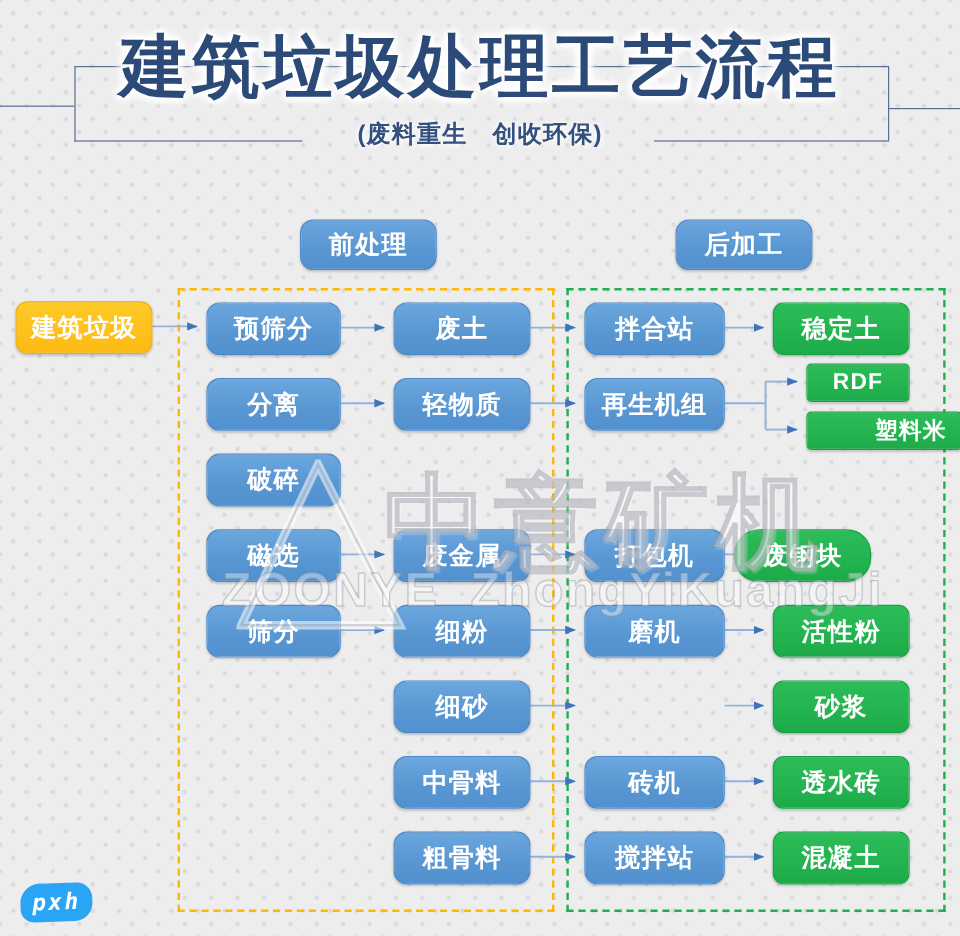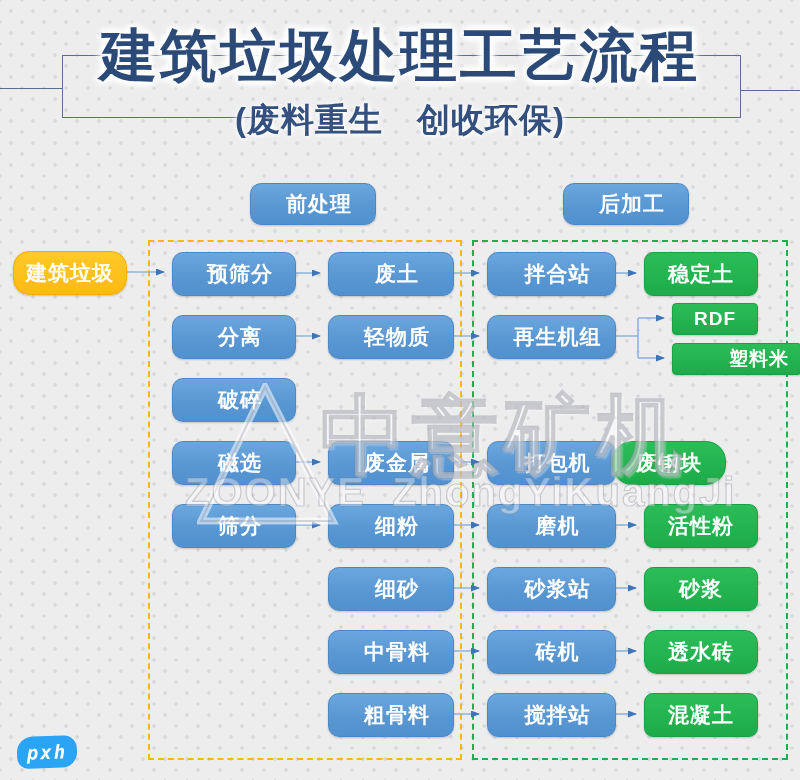--- a/index.html
+++ b/index.html
@@ -16,32 +16,32 @@
   
   .deco{position:absolute;background:#5b6e94;}
   .page-title{
     position:absolute;left:0;top:18px;width:800px;text-align:center;
     font-size:57px;font-weight:700;letter-spacing:3px;color:#2b4a78;
     text-shadow:0 0 8px #fff,0 0 12px #fff,2px 2px 6px #fff,-2px -2px 6px #fff,2px -2px 6px #fff,-2px 2px 6px #fff;
     z-index:3;white-space:nowrap;
   }
   .page-subtitle{
     position:absolute;left:0;top:98px;width:800px;text-align:center;
-    font-size:33px;font-weight:700;letter-spacing:1px;color:#33507e;
+    font-size:20px;font-weight:700;letter-spacing:1px;color:#33507e;
     text-shadow:0 0 6px #fff,1px 1px 4px #fff;
     z-index:3;white-space:nowrap;
   }
   
   .node{
     position:absolute;display:flex;align-items:center;justify-content:center;
     color:#fff;font-weight:700;font-size:21px;letter-spacing:1px;
     border-radius:11px;box-shadow:0 1px 2px rgba(0,0,0,0.18);
     z-index:4;white-space:nowrap;
   }
-  .node.blue{background:linear-gradient(180deg,#6ba7de 0%,#5896d2 60%,#5191cf 100%);border:1px solid #4d87c6;padding-left:12px;}
+  .node.blue{background:linear-gradient(180deg,#6ba7de 0%,#5896d2 60%,#5191cf 100%);border:1px solid #4d87c6;}
   .node.green{background:linear-gradient(180deg,#2cbd59 0%,#1cab48 100%);border:1px solid #17a244;border-radius:9px;}
   .node.yellow{background:linear-gradient(180deg,#ffca28 0%,#fdb913 100%);border:1px solid #f0ad05;border-radius:10px;}
   .node.small{font-size:19px;border-radius:4px;}
   
   .dash-frame{position:absolute;z-index:2;}
   .dash-orange{border:2px dashed #ffb703;}
   .dash-green{border:2px dashed #1faf4f;}
   
   #arrows{position:absolute;left:0;top:0;z-index:3;}
   
@@ -118,51 +118,50 @@
       <line x1="604" y1="651" x2="636" y2="651" marker-end="url(#ah)"></line>
 
       <line x1="442" y1="714" x2="479" y2="714" marker-end="url(#ah)"></line>
       <line x1="604" y1="714" x2="636" y2="714" marker-end="url(#ah)"></line>
     </g>
   </svg>
 
   <div class="node blue" style="left:250px;top:183px;width:112px;height:40px;">前处理</div>
   <div class="node blue" style="left:563px;top:183px;width:112px;height:40px;">后加工</div>
 
-  <div class="node yellow" style="left:13px;top:251px;width:112px;height:42px;border-radius:16px;">建筑垃圾</div>
+  <div class="node yellow" style="left:13px;top:251px;width:112px;height:42px;">建筑垃圾</div>
 
   <div class="node blue" style="left:172px;top:252px;width:110px;height:42px;">预筛分</div>
   <div class="node blue" style="left:172px;top:315px;width:110px;height:42px;">分离</div>
   <div class="node blue" style="left:172px;top:378px;width:110px;height:42px;">破碎</div>
   <div class="node blue" style="left:172px;top:441px;width:110px;height:42px;text-align:center;">磁选</div>
   <div class="node blue" style="left:172px;top:504px;width:110px;height:42px;">筛分</div>
 
   <div class="node blue" style="left:328px;top:252px;width:112px;height:42px;">废土</div>
   <div class="node blue" style="left:328px;top:315px;width:112px;height:42px;text-align:center;">轻物质</div>
   <div class="node blue" style="left:328px;top:441px;width:112px;height:42px;">废金属</div>
   <div class="node blue" style="left:328px;top:504px;width:112px;height:42px;">细粉</div>
   <div class="node blue" style="left:328px;top:567px;width:112px;height:42px;">细砂</div>
   <div class="node blue" style="left:328px;top:630px;width:112px;height:42px;">中骨料</div>
   <div class="node blue" style="left:328px;top:693px;width:112px;height:42px;">粗骨料</div>
 
   <div class="node blue" style="left:487px;top:252px;width:115px;height:42px;">拌合站</div>
   <div class="node blue" style="left:487px;top:315px;width:115px;height:42px;">再生机组</div>
   <div class="node blue" style="left:487px;top:441px;width:115px;height:42px;">打包机</div>
   <div class="node blue" style="left:487px;top:504px;width:115px;height:42px;">磨机</div>
-  <div class="node blue" style="left:487px;top:567px;width:115px;height:42px;">砂浆站</div>
   <div class="node blue" style="left:487px;top:630px;width:115px;height:42px;">砖机</div>
   <div class="node blue" style="left:487px;top:693px;width:115px;height:42px;">搅拌站</div>
 
   <div class="node green" style="left:644px;top:252px;width:112px;height:42px;">稳定土</div>
   <div class="node green small" style="left:672px;top:303px;width:84px;height:30px;">RDF</div>
   <div class="node green small" style="left:672px;top:343px;width:84px;height:30px;padding-left:44px;">塑料米</div>
   <div class="node green" style="left:612px;top:441px;width:112px;height:42px;border-radius:20px;">废钢块</div>
   <div class="node green" style="left:644px;top:504px;width:112px;height:42px;">活性粉</div>
   <div class="node green" style="left:644px;top:567px;width:112px;height:42px;">砂浆</div>
-  <div class="node green" style="left:644px;top:630px;width:112px;height:42px;border-radius:13px;">透水砖</div>
+  <div class="node green" style="left:644px;top:630px;width:112px;height:42px;">透水砖</div>
   <div class="node green" style="left:644px;top:693px;width:112px;height:42px;">混凝土</div>
 
   <svg class="watermark" style="left:197px;top:383px;" width="150" height="142" viewBox="0 0 150 142">
     <polygon points="68,4 4,138 136,138" fill="none" stroke="rgba(255,255,255,0.55)" stroke-width="7"></polygon>
     <polygon points="68,4 4,138 136,138" fill="none" stroke="rgba(125,130,142,0.30)" stroke-width="2"></polygon>
   </svg>
   <div class="watermark wm-cn">中意矿机</div>
   <div class="watermark wm-en">ZOONYE  ZhongYiKuangJi</div>
 
   <div class="corner-logo">pxh</div>

